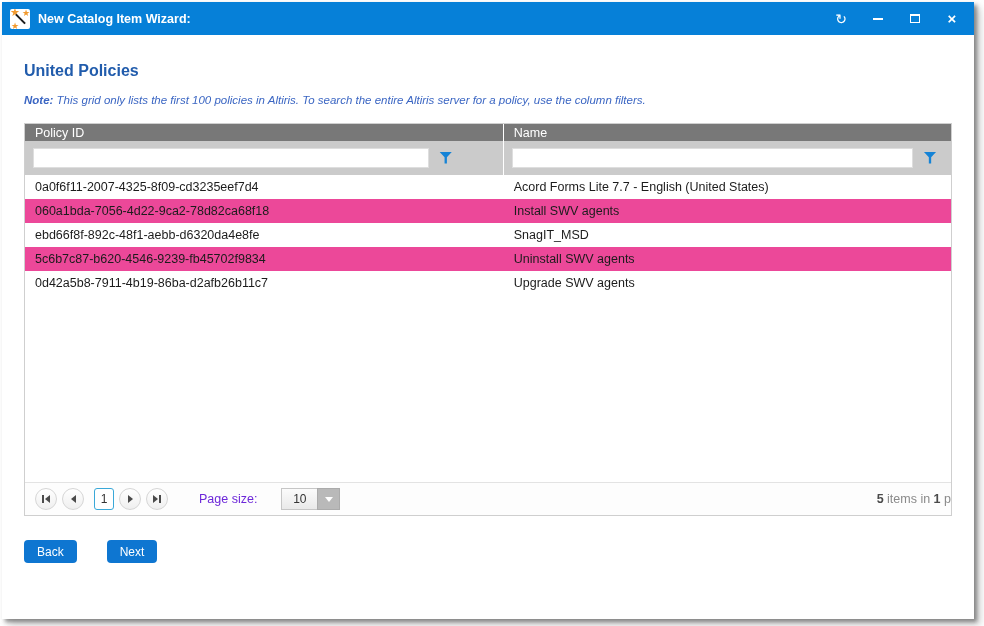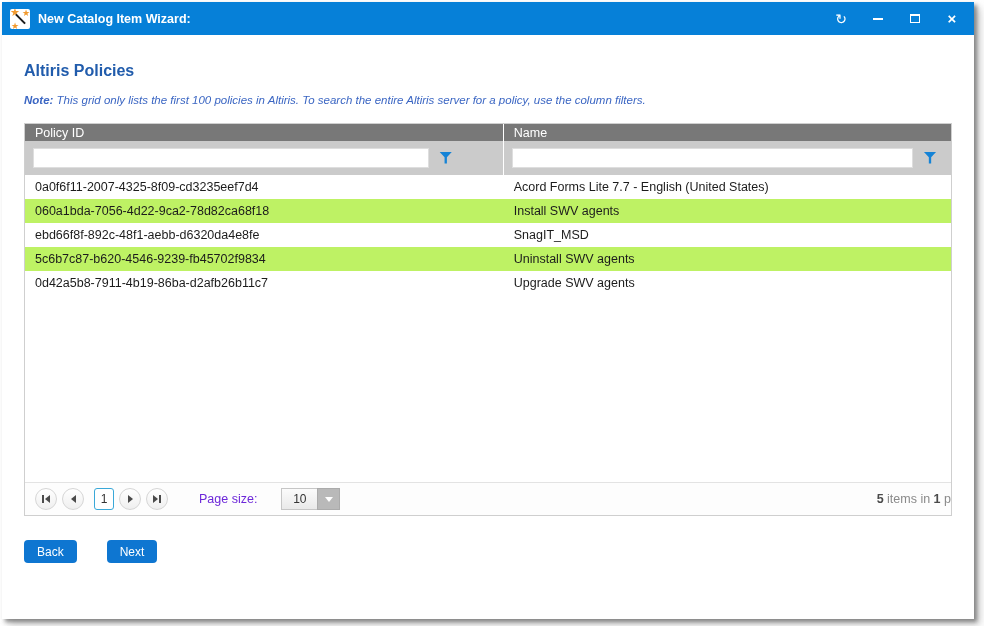--- a/index.html
+++ b/index.html
@@ -47,21 +47,21 @@
   .fcell.c1{width:51.7%;border-right:1px solid #fff;padding-right:50px;}
   .fcell.c2{flex:1;padding-right:14px;}
   .filter-input{flex:1;height:20px;border:1px solid #dedede;background:#fff;outline:none;
     font-size:12px;padding:0 4px;font-family:"Liberation Sans",sans-serif;}
   .funnel-btn{margin-left:10px;width:14px;height:13px;display:flex;align-items:flex-start;
     justify-content:center;cursor:pointer;flex:0 0 auto;}
   .funnel{width:13px;height:12px;background:var(--filter-icon,#1583d6);
     clip-path:polygon(0 0,100% 0,59% 48%,59% 100%,41% 100%,41% 48%);}
   .grid-row{height:24px;display:flex;align-items:center;font-size:12.5px;color:#1c1c1c;
     flex:0 0 auto;cursor:pointer;}
-  .grid-row.alt{background:#bef264;}
+  .grid-row.alt{background:#ec4899;}
   .rcell{padding-left:10px;overflow:hidden;white-space:nowrap;}
   .rcell.c1{width:51.7%;}
   .rcell.c2{flex:1;}
   .grid-spacer{flex:1;background:#fff;}
 
   
   .pager{height:33px;border-top:1px solid #e3e3e3;background:#fdfdfd;display:flex;
     align-items:center;padding:0 0 0 10px;overflow:hidden;flex:0 0 auto;}
   .pg-btn{width:22px;height:22px;border:1px solid #d6d6d6;border-radius:50%;
     background:linear-gradient(#ffffff,#efefef);display:flex;align-items:center;
@@ -117,21 +117,21 @@
         <span class="max-box"></span>
       </span>
       <span class="win-btn">
         <span class="close-glyph">×</span>
       </span>
     </span>
   </div>
 
   <div class="content">
 
-    <h1 class="page-heading">Altiris Policies</h1>
+    <h1 class="page-heading">United Policies</h1>
 
 
     <p class="note"><b>Note:</b><span> This grid only lists the first 100 policies in Altiris. To search the entire Altiris server for a policy, use the column filters.</span></p>
 
     <div class="grid">
 
       <div class="grid-header">
         <div class="hcell c1">Policy ID</div>
         <div class="hcell c2">Name</div>
       </div>

